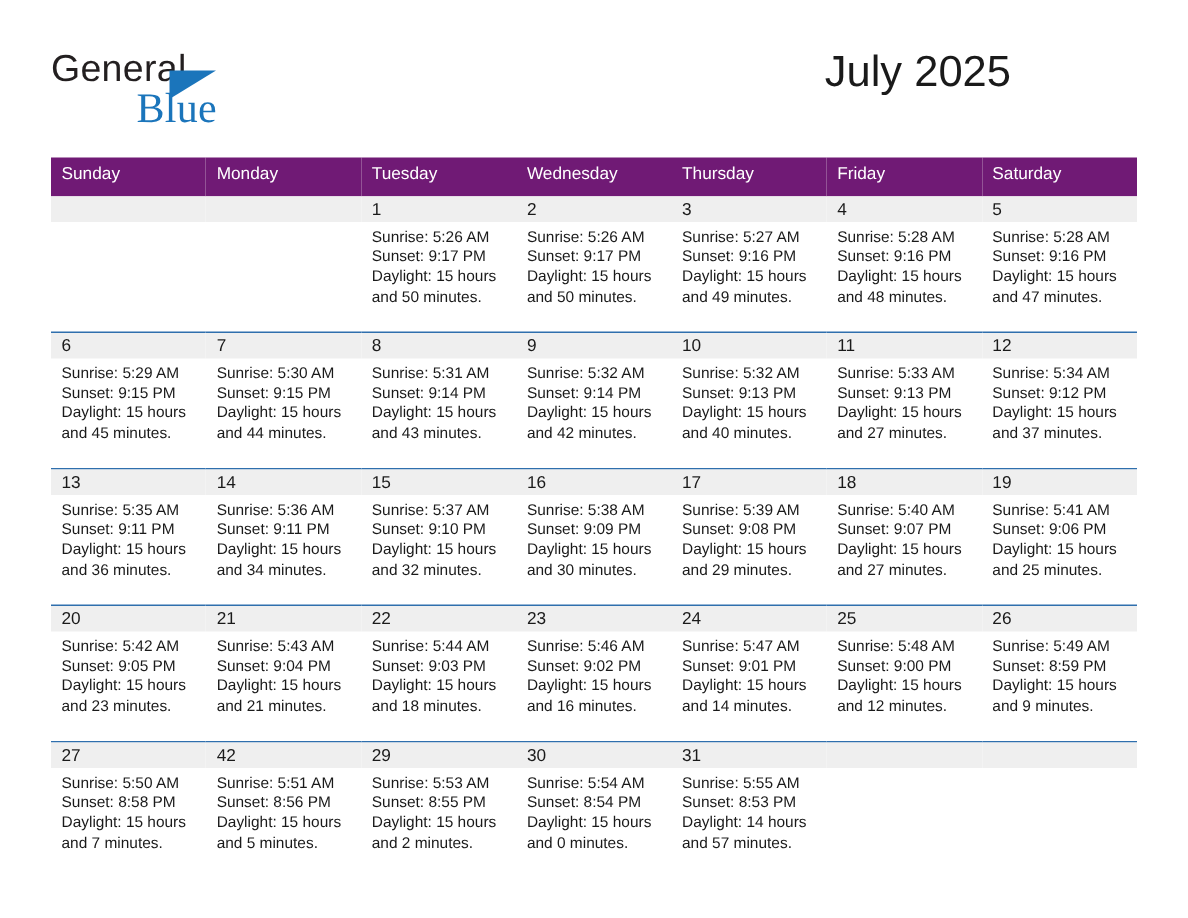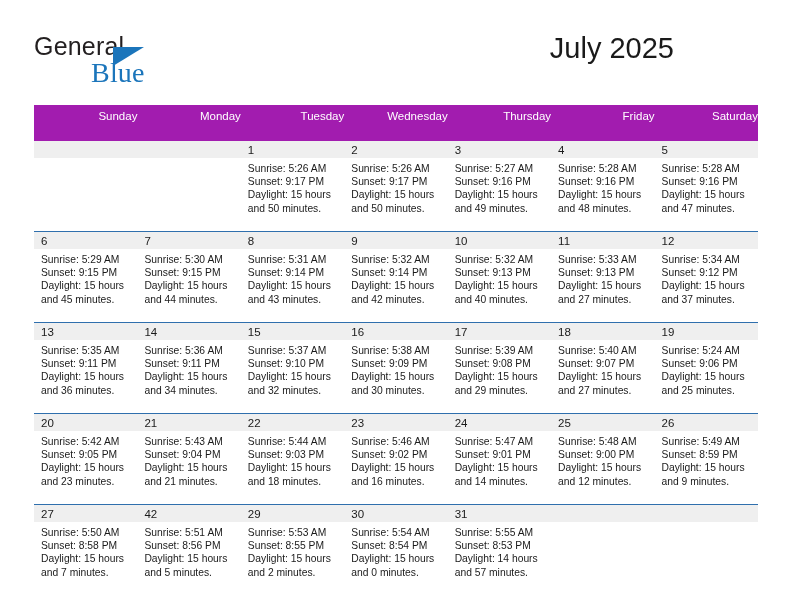--- a/index.html
+++ b/index.html
@@ -89,26 +89,26 @@
   
   .calendar {
     position: absolute;
     left: 34px;
     top: 105px;
     width: 724px;
     border-collapse: collapse;
     table-layout: fixed;
   }
   .calendar th {
-    background: #a21caf;
+    background: #701a75;
     color: #ffffff;
     font-size: 11.5px;
     font-weight: normal;
-    text-align: right;
-    padding: 5px 0 19px 7px;
+    text-align: left;
+    padding: 5px 0 9px 7px;
     height: 11px;
     border: none;
   }
   .calendar td {
     vertical-align: top;
     padding: 0;
     border: none;
     height: 90px;
     background: #ffffff;
   }
@@ -400,21 +400,21 @@
                 <div>Sunset: 9:07 PM</div>
                 <div>Daylight: 15 hours</div>
                 <div>and 27 minutes.</div>
               </div>
             </div>
           </td>
           <td>
             <div class="cell">
               <div class="daynum-band">19</div>
               <div class="cell-body">
-                <div>Sunrise: 5:24 AM</div>
+                <div>Sunrise: 5:41 AM</div>
                 <div>Sunset: 9:06 PM</div>
                 <div>Daylight: 15 hours</div>
                 <div>and 25 minutes.</div>
               </div>
             </div>
           </td>
         </tr>
         <tr>
           <td>
             <div class="cell">

